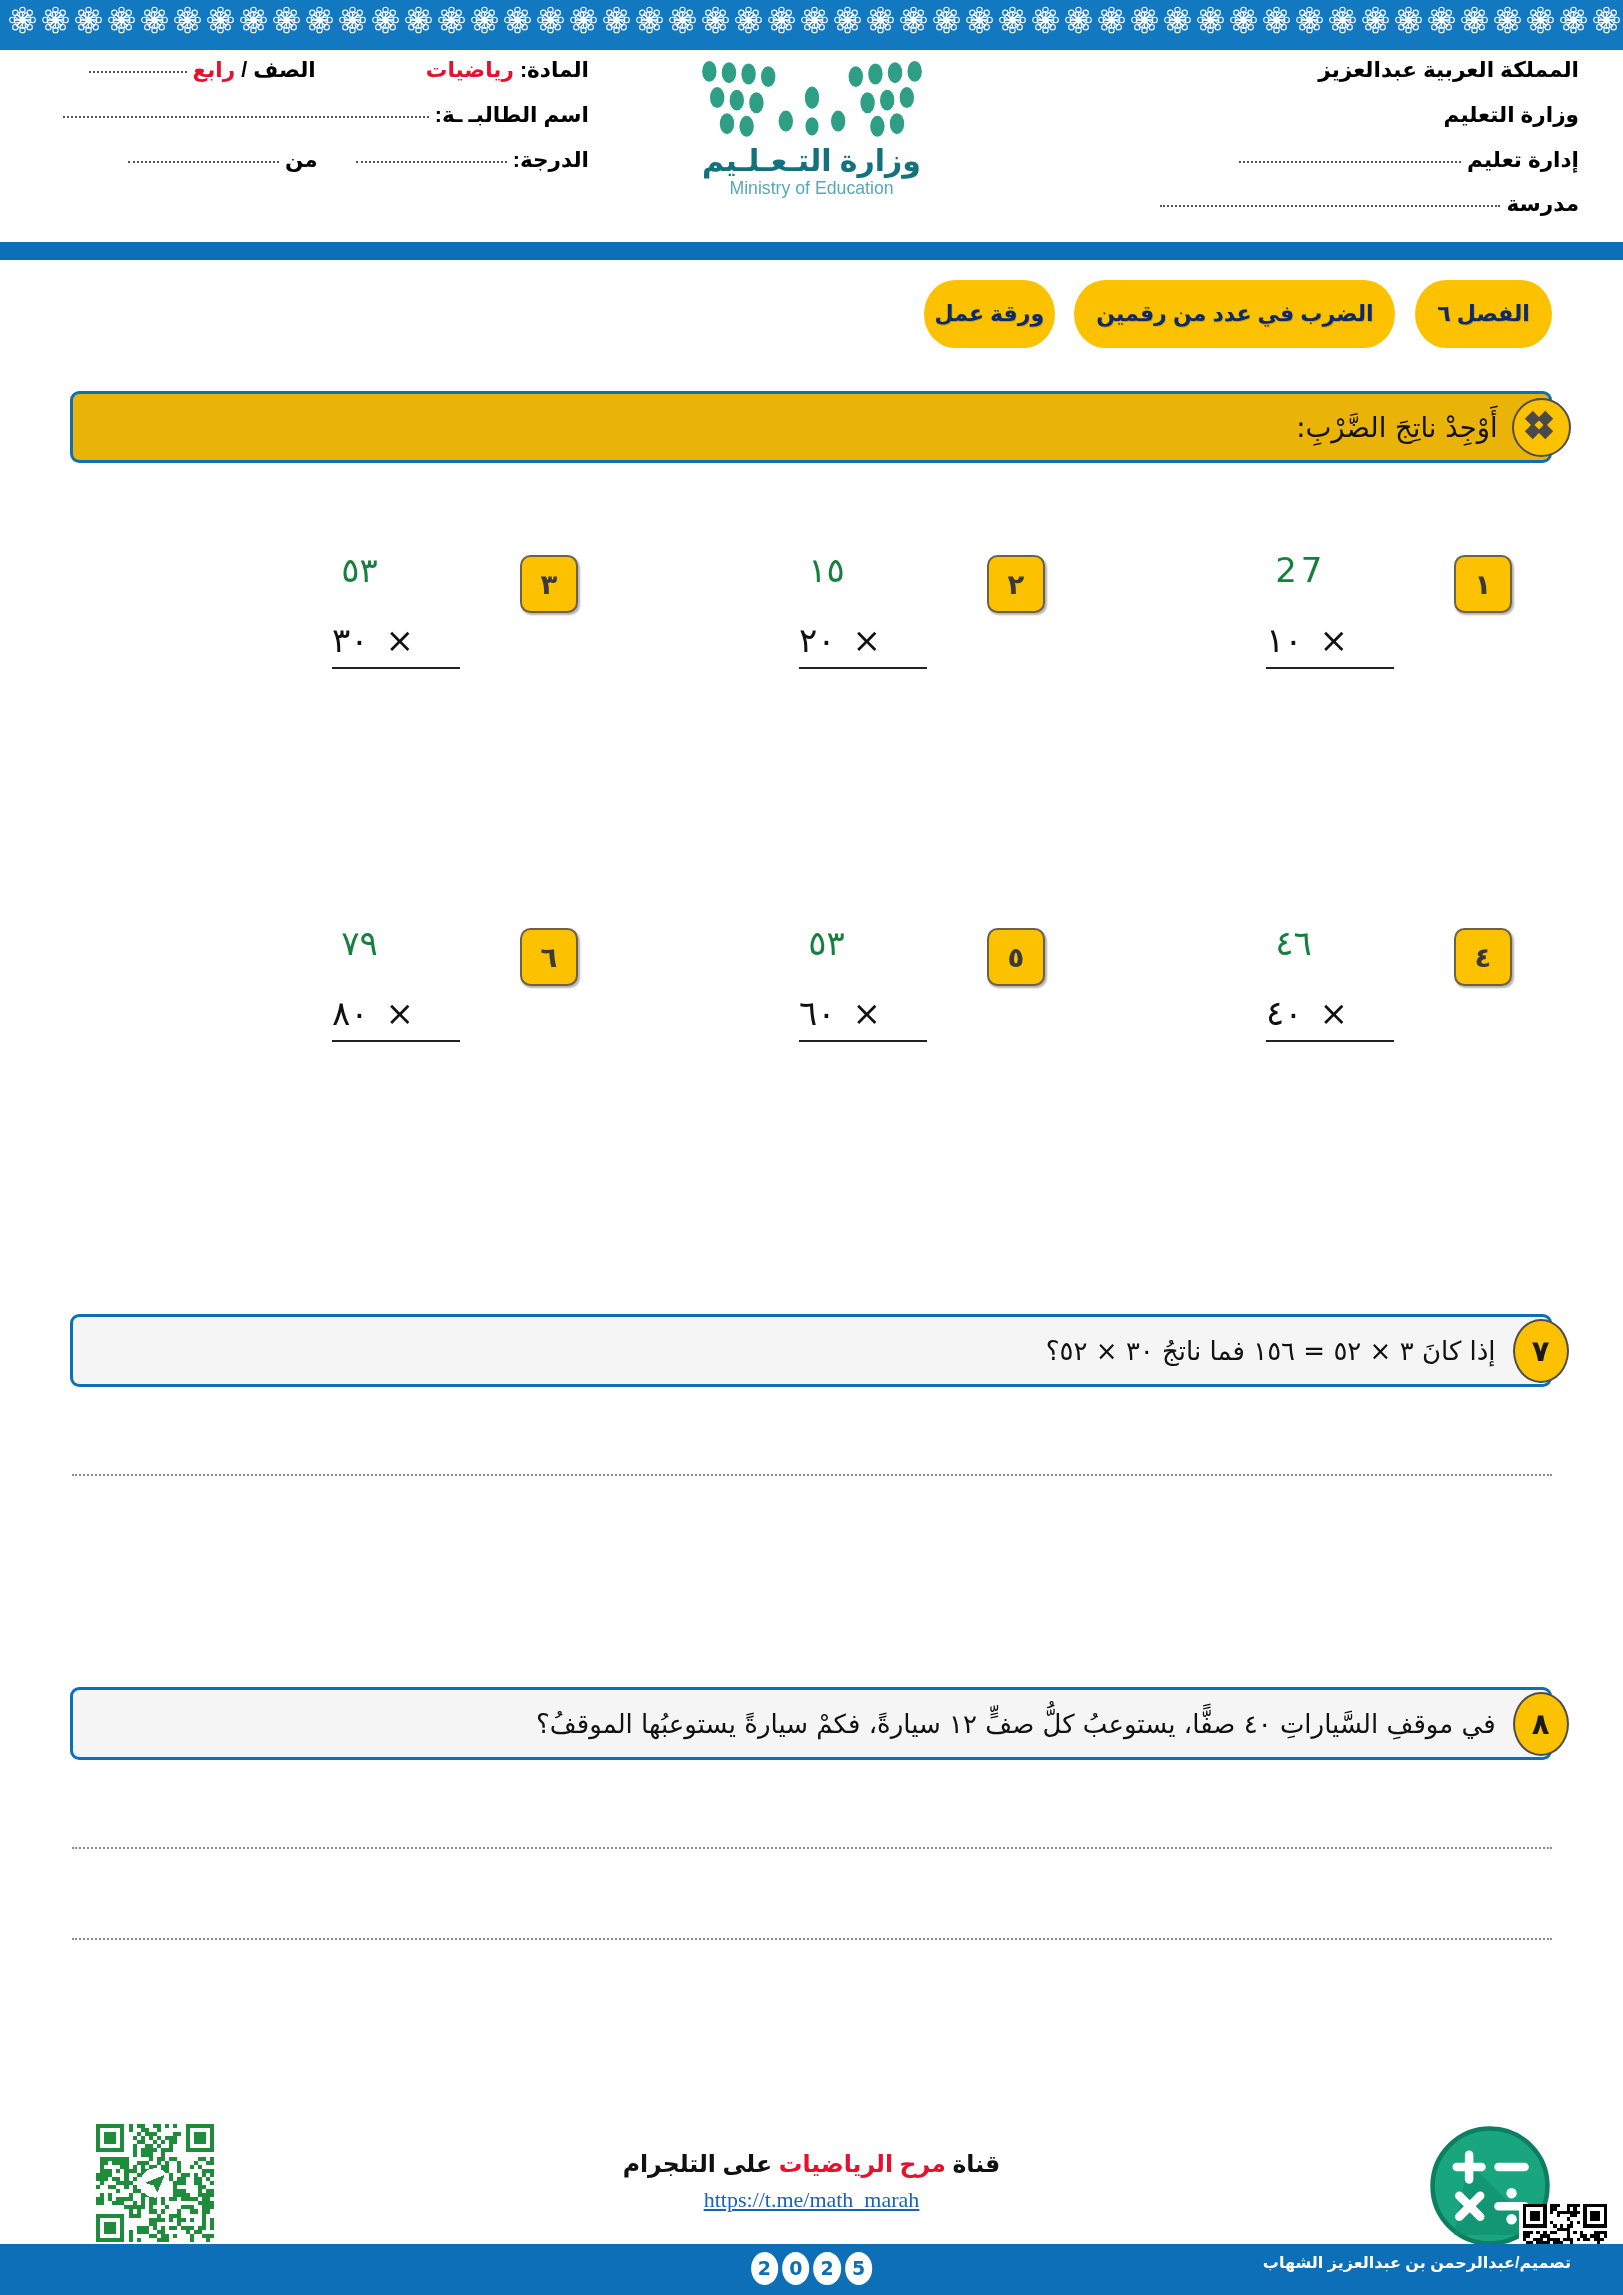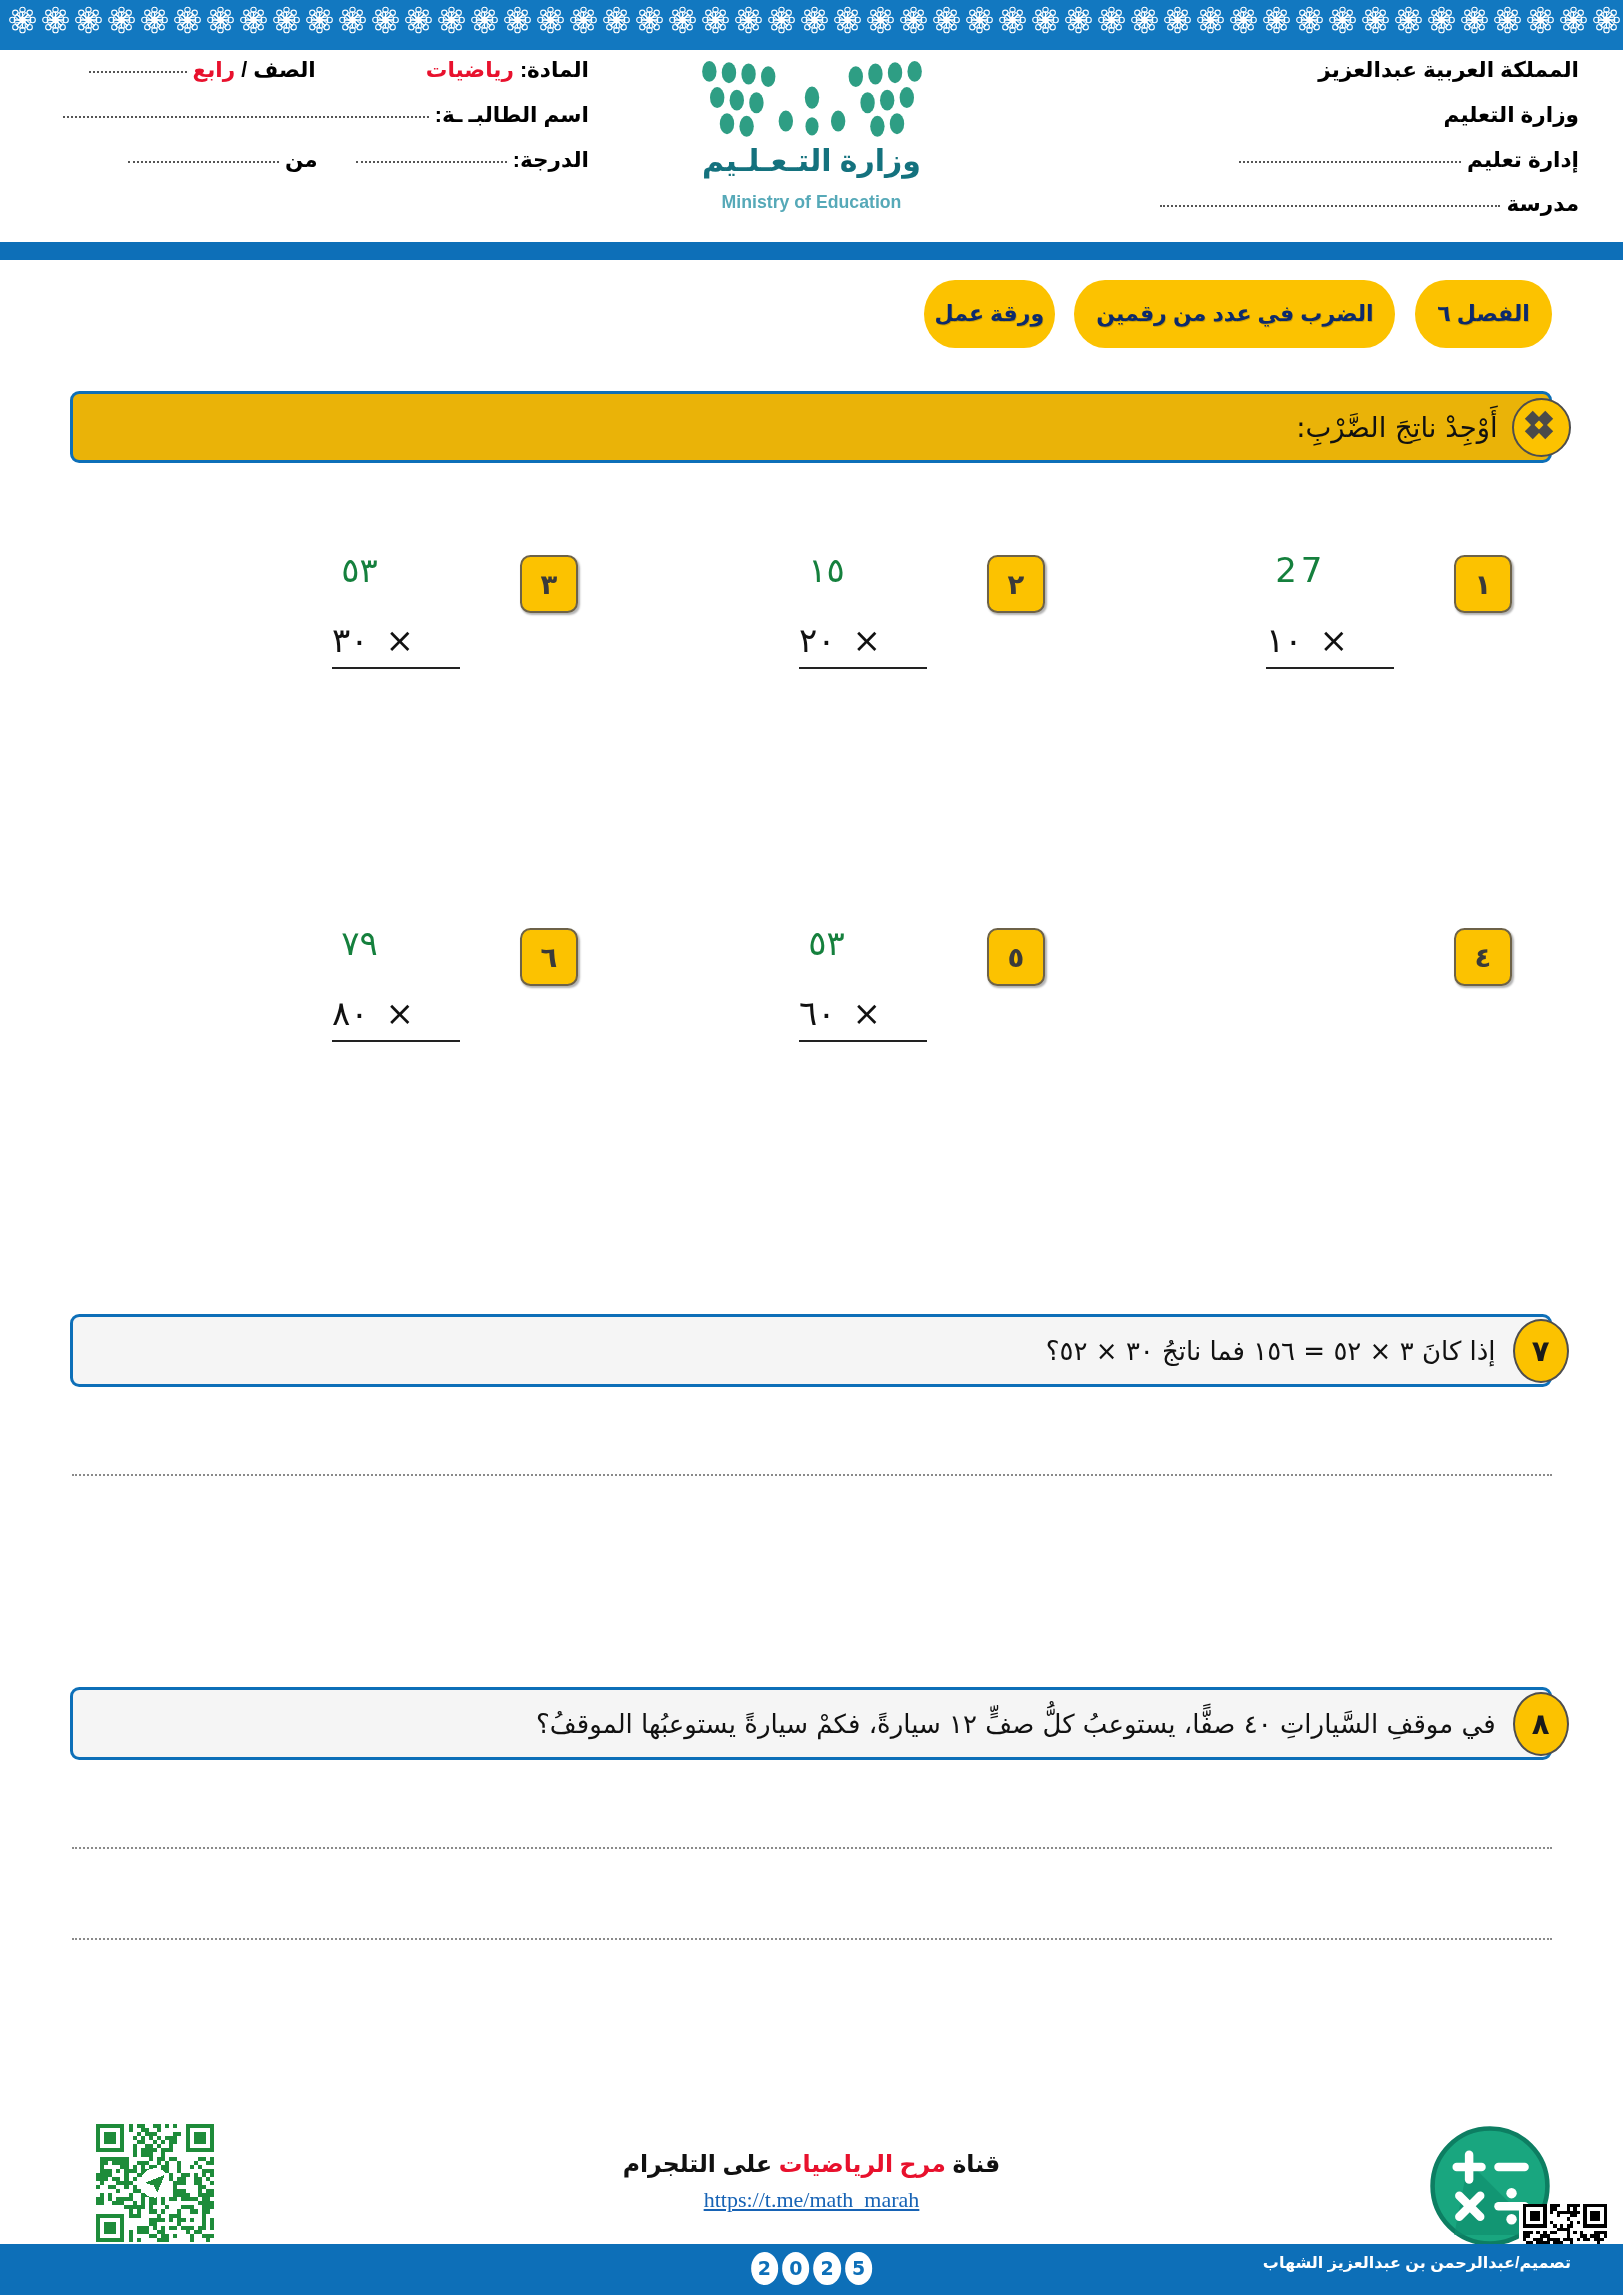--- a/index.html
+++ b/index.html
@@ -107,23 +107,22 @@
     font-size: 30px;
     color: #14727e;
     font-weight: bold;
     letter-spacing: 1.3px;
     margin-top: 1.3px;
     direction: rtl;
   }
   .moe-sub {
     font-size: 17.7px;
     color: #56a9b8;
-    margin-top: 14px;
+    margin-top: 0;
     direction: ltr;
-    font-weight: bold;
   }
 
   
   .divider-blue {
     position: absolute;
     left: 0;
     width: 1623px;
     height: 17.7px;
     background: #0d6fb8;
   }
@@ -1981,20 +1980,27 @@
             <span>×</span><span class="vs-op">٣٠</span>
           </div>
           <div class="vs-rule"></div>
         </div>
       </div>
     </div>
 
     <div class="prob-row" id="prow-2">
       <div class="prob-cell">
         <div class="num-badge">٤</div>
+        <div class="vert-sum">
+          <div class="vs-top">٤٦</div>
+          <div class="vs-bot">
+            <span>×</span><span class="vs-op">٤٠</span>
+          </div>
+          <div class="vs-rule"></div>
+        </div>
       </div>
       <div class="prob-cell">
         <div class="num-badge">٥</div>
         <div class="vert-sum">
           <div class="vs-top">٥٣</div>
           <div class="vs-bot">
             <span>×</span><span class="vs-op">٦٠</span>
           </div>
           <div class="vs-rule"></div>
         </div>

